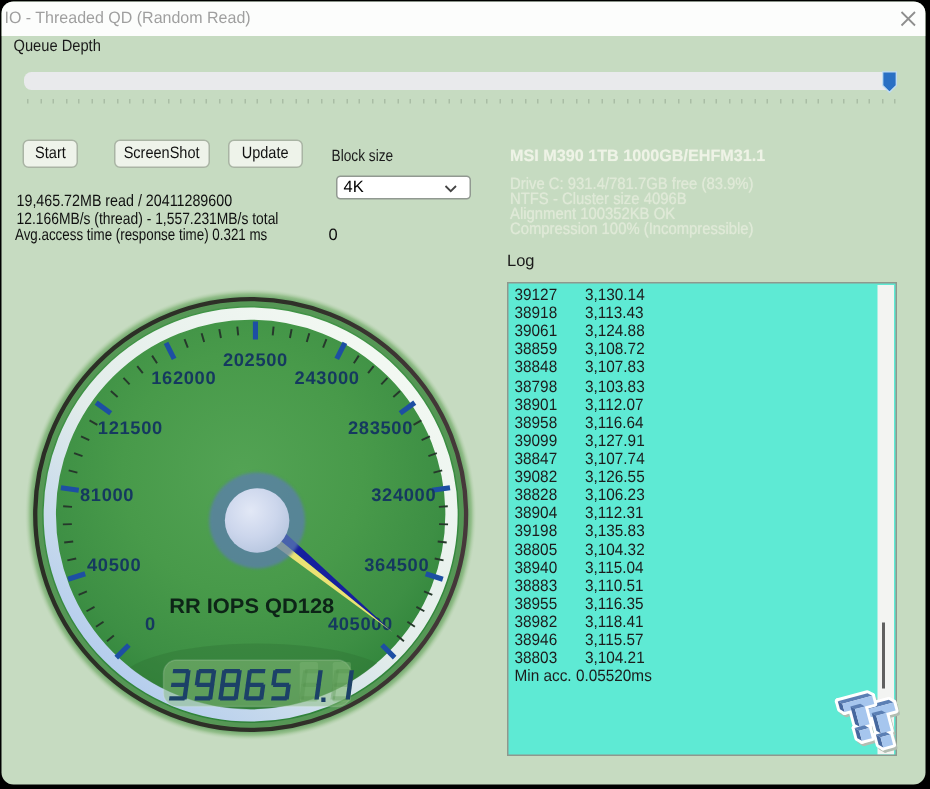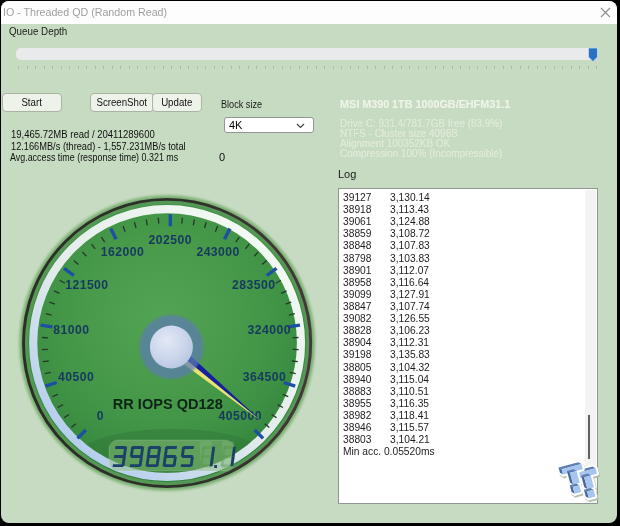--- a/index.html
+++ b/index.html
@@ -18,21 +18,21 @@
 .btn { position:absolute; top:92px; height:19px; background:#eef3ea; border:1px solid #a9b4a4;
   border-radius:4px; font-size:11px; color:#111; text-align:center; line-height:17px; }
 .bt { display:inline-block; transform:scaleX(0.88); transform-origin:50% 50%; }
 #combo { position:absolute; left:223px; top:116px; width:90px; height:16px; background:#fff;
   border:1px solid #919991; border-radius:3px; font-size:11px; color:#000; line-height:14px; padding-left:4px; }
 #combo svg { position:absolute; right:8px; top:4px; }
 .gray { position:absolute; left:339px; font-size:11px; color:#dfe9d7; text-shadow:0 0 0.6px #dfe9d7;
   transform:scaleX(0.90); transform-origin:0 0; white-space:pre; }
 .stats { position:absolute; left:12px; font-size:11px; color:#101010;
   transform-origin:0 0; white-space:pre; }
-#listbox { position:absolute; left:337px; top:187px; width:260px; height:316px; background:#ffffff;
+#listbox { position:absolute; left:337px; top:187px; width:260px; height:316px; background:#5eead4;
   border:1px solid #8f988e; overflow:hidden; padding-top:2px; }
 .lr { font-size:11px; color:#1c1c1c; height:12.12px; line-height:12.12px; white-space:pre; padding-left:4px; }
 .sc { display:inline-block; transform:scaleX(0.93); transform-origin:0 0; }
 .c1 { display:inline-block; width:50.5px; }
 #sbtrack { position:absolute; right:1px; top:1px; width:11px; height:313px; background:#f3f4f2; }
 #sbthumb { position:absolute; right:7px; top:226px; width:2px; height:44px; background:#606060; }
 </style></head>
 <body>
 <div id="win">
   <div id="titlebar">
@@ -110,22 +110,22 @@
       <i style="left:527.0px"></i>
       <i style="left:535.5px"></i>
       <i style="left:544.0px"></i>
       <i style="left:552.5px"></i>
       <i style="left:561.0px"></i>
       <i style="left:569.5px"></i>
       <i style="left:578.0px"></i>
       <i style="left:586.5px"></i>
       <i style="left:595.0px"></i>
     </div>
-  <div class="btn" style="left:1px;width:60px"><span class="bt">Start</span></div>
-  <div class="btn" style="left:89px;width:64px"><span class="bt">ScreenShot</span></div>
+  <div class="btn" style="left:14px;width:37px"><span class="bt">Start</span></div>
+  <div class="btn" style="left:75px;width:64px"><span class="bt">ScreenShot</span></div>
   <div class="btn" style="left:151px;width:50px"><span class="bt">Update</span></div>
   <span class="lbl" style="left:219.5px;top:97px;transform:scaleX(0.83)">Block size</span>
   <div id="combo">4K<svg width="9" height="8" viewBox="0 0 9 8">
         <path d="M1 2 L4.5 5.5 L8 2" stroke="#444" stroke-width="1.2" fill="none"></path>
       </svg></div>
   <div class="gray" style="top:97.2px;font-weight:bold;color:#eef3e6;transform:scaleX(0.98)">MSI M390 1TB 1000GB/EHFM31.1</div>
   <div class="gray" style="top:115.6px">Drive C: 931.4/781.7GB free (83.9%)</div>
   <div class="gray" style="top:126px">NTFS - Cluster size 4096B</div>
   <div class="gray" style="top:136px">Alignment 100352KB OK</div>
   <div class="gray" style="top:146px">Compression 100% (Incompressible)</div>

